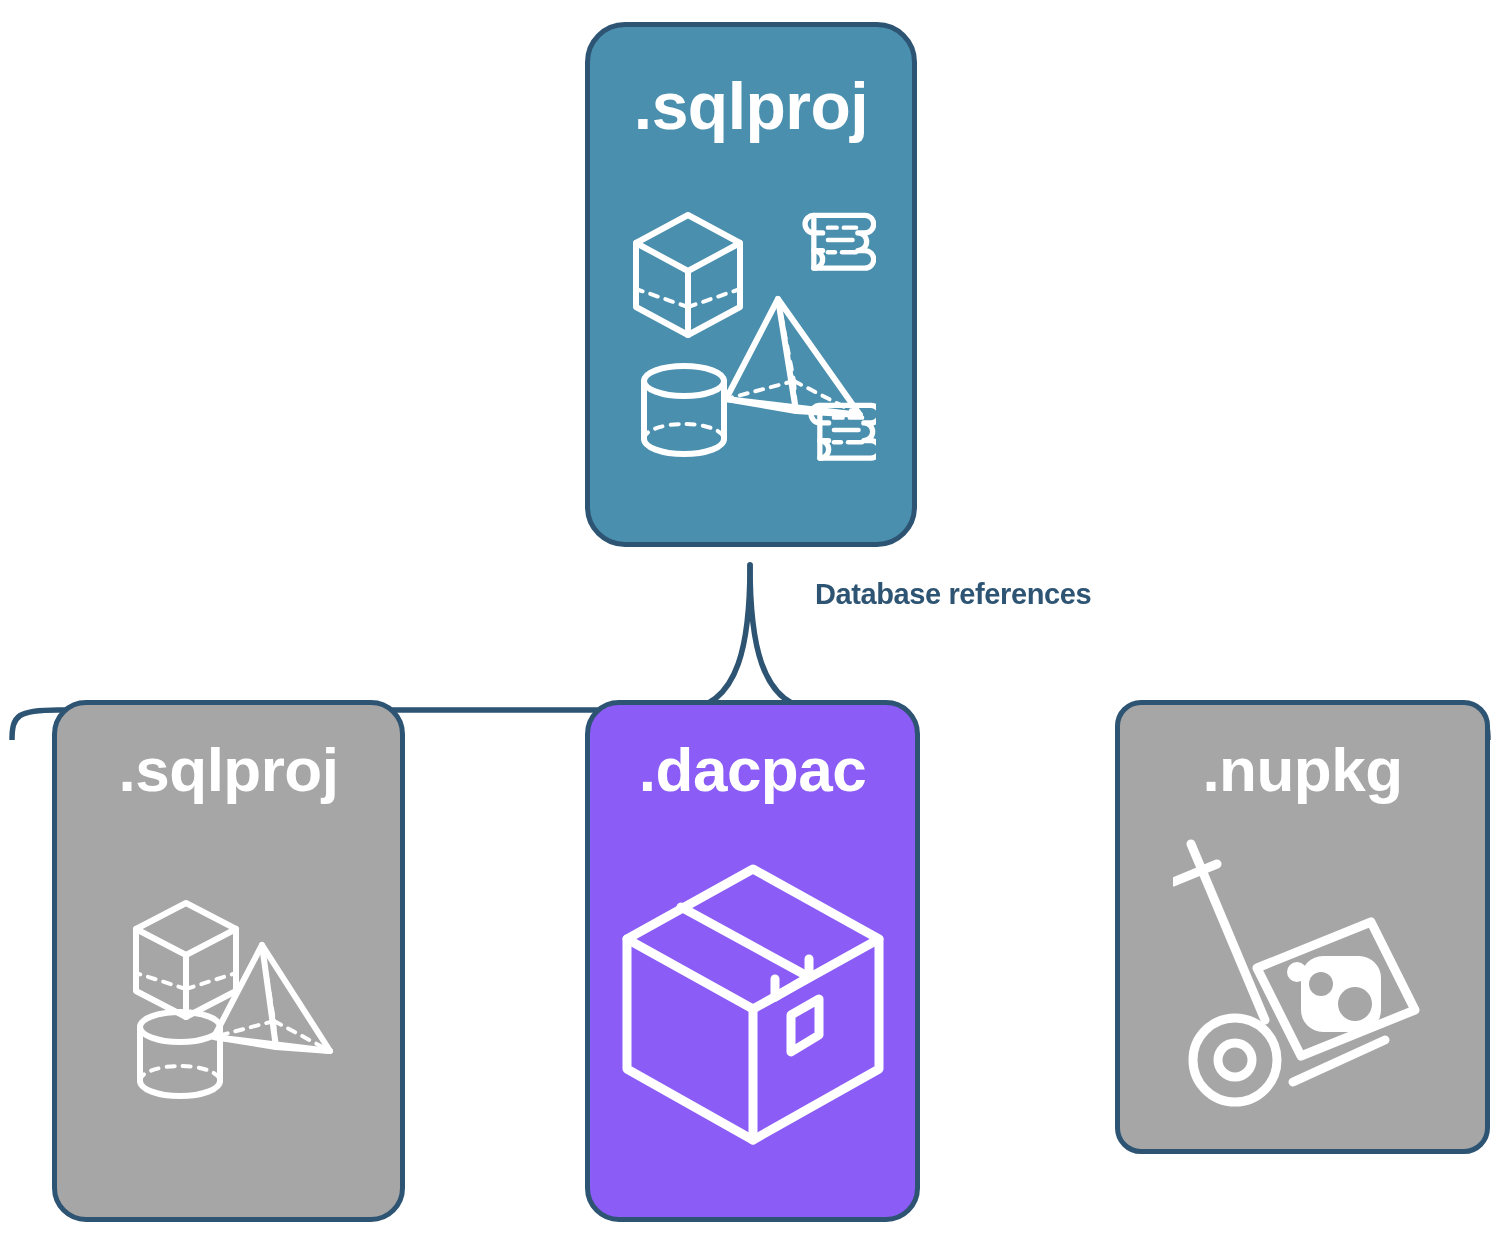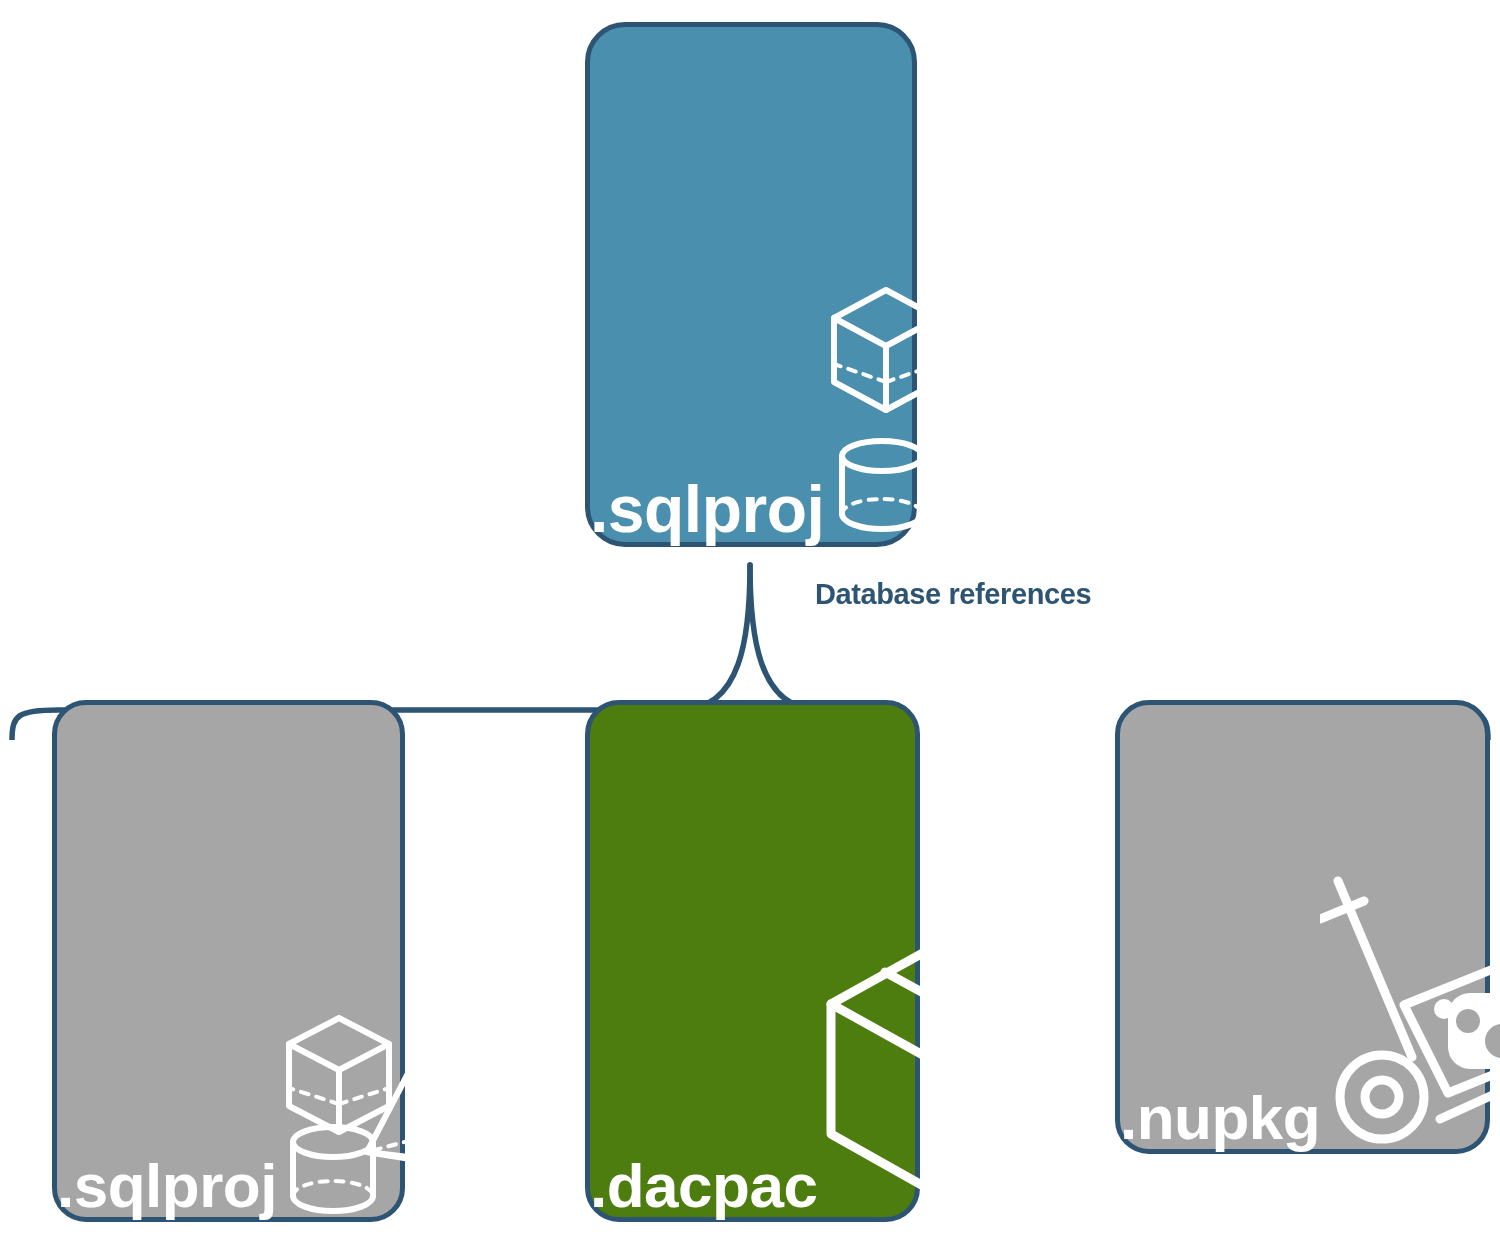--- a/index.html
+++ b/index.html
@@ -19,22 +19,22 @@
     left: 0; top: 0;
     width: 1500px;
     height: 1250px;
   }
   .card {
     position: absolute;
     box-sizing: border-box;
     border: 5px solid #2E5473;
     border-radius: 34px;
     display: flex;
-    flex-direction: row;
-    align-items: flex-end;
+    flex-direction: column;
+    align-items: center;
   }
   .card-source {
     left: 585px;
     top: 22px;
     width: 332px;
     height: 525px;
     background: #4A8FAE;
     border-radius: 40px;
   }
   .card-ref-sqlproj {
@@ -42,28 +42,29 @@
     top: 700px;
     width: 353px;
     height: 522px;
     background: #A6A6A6;
   }
   .card-ref-dacpac {
     left: 585px;
     top: 700px;
     width: 335px;
     height: 522px;
-    background: #4d7c0f;
+    background: #8b5cf6;
   }
   .card-ref-nupkg {
     left: 1115px;
     top: 700px;
     width: 375px;
     height: 454px;
     background: #A6A6A6;
+    border-radius: 26px;
   }
   .card-title {
     color: #ffffff;
     font-weight: bold;
     letter-spacing: -0.5px;
     line-height: 1;
     white-space: nowrap;
   }
   .card-source .card-title {
     font-size: 66px;

